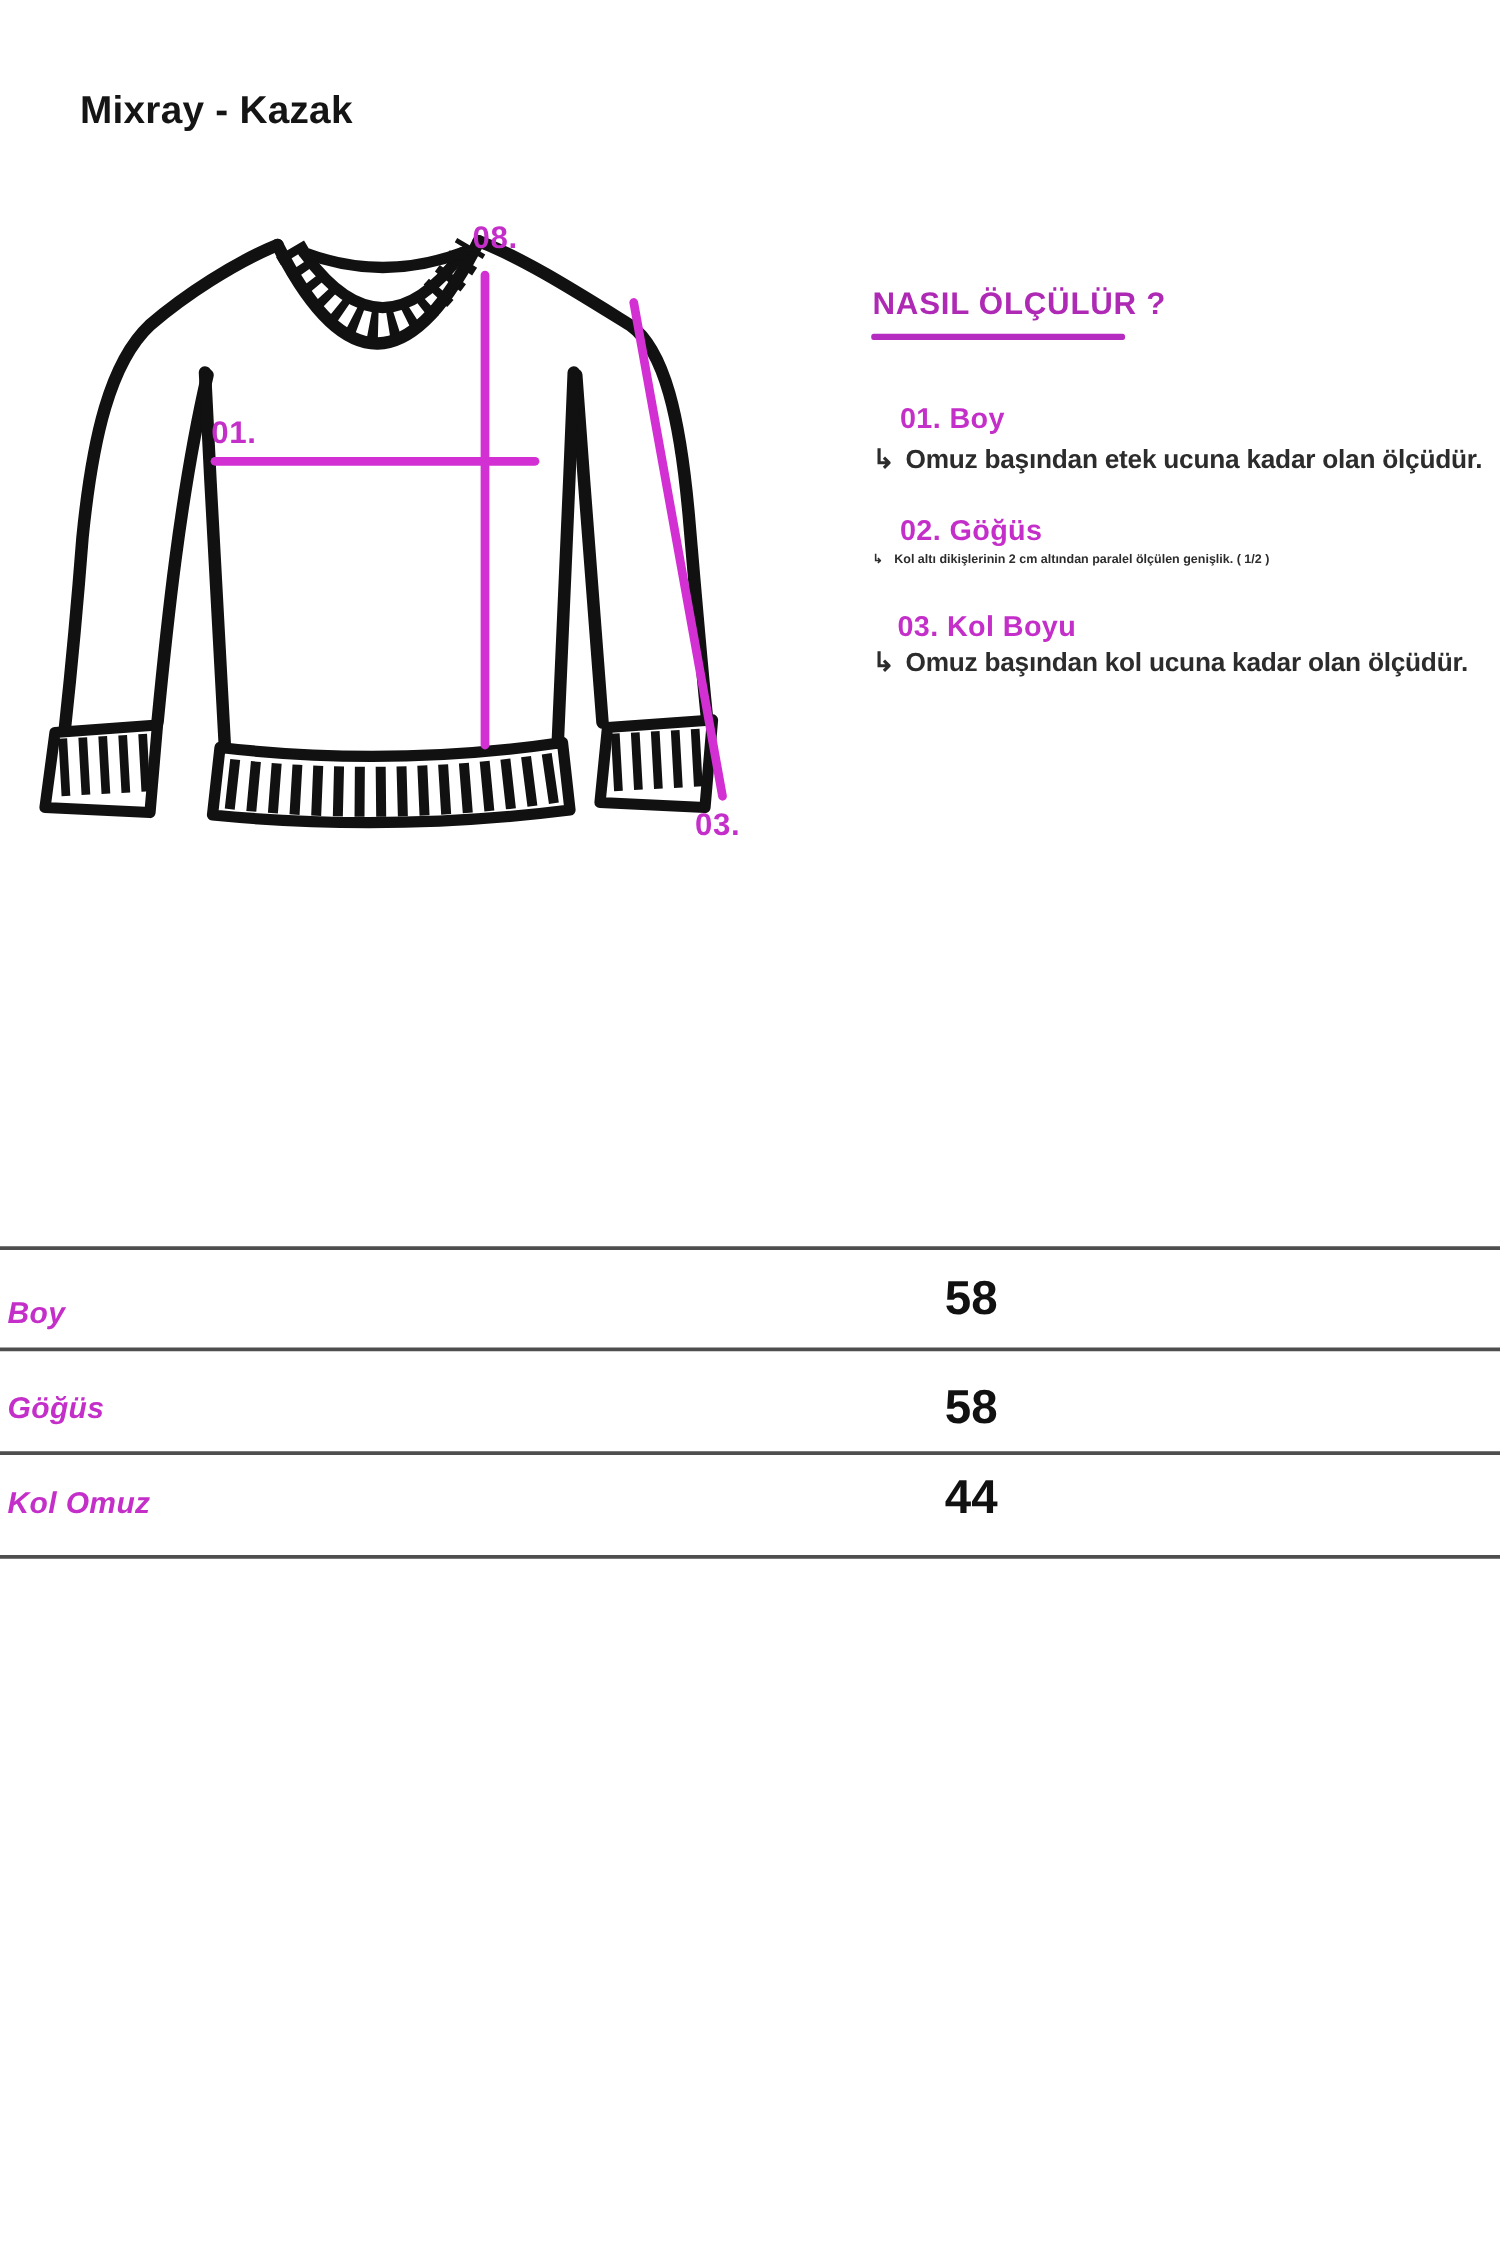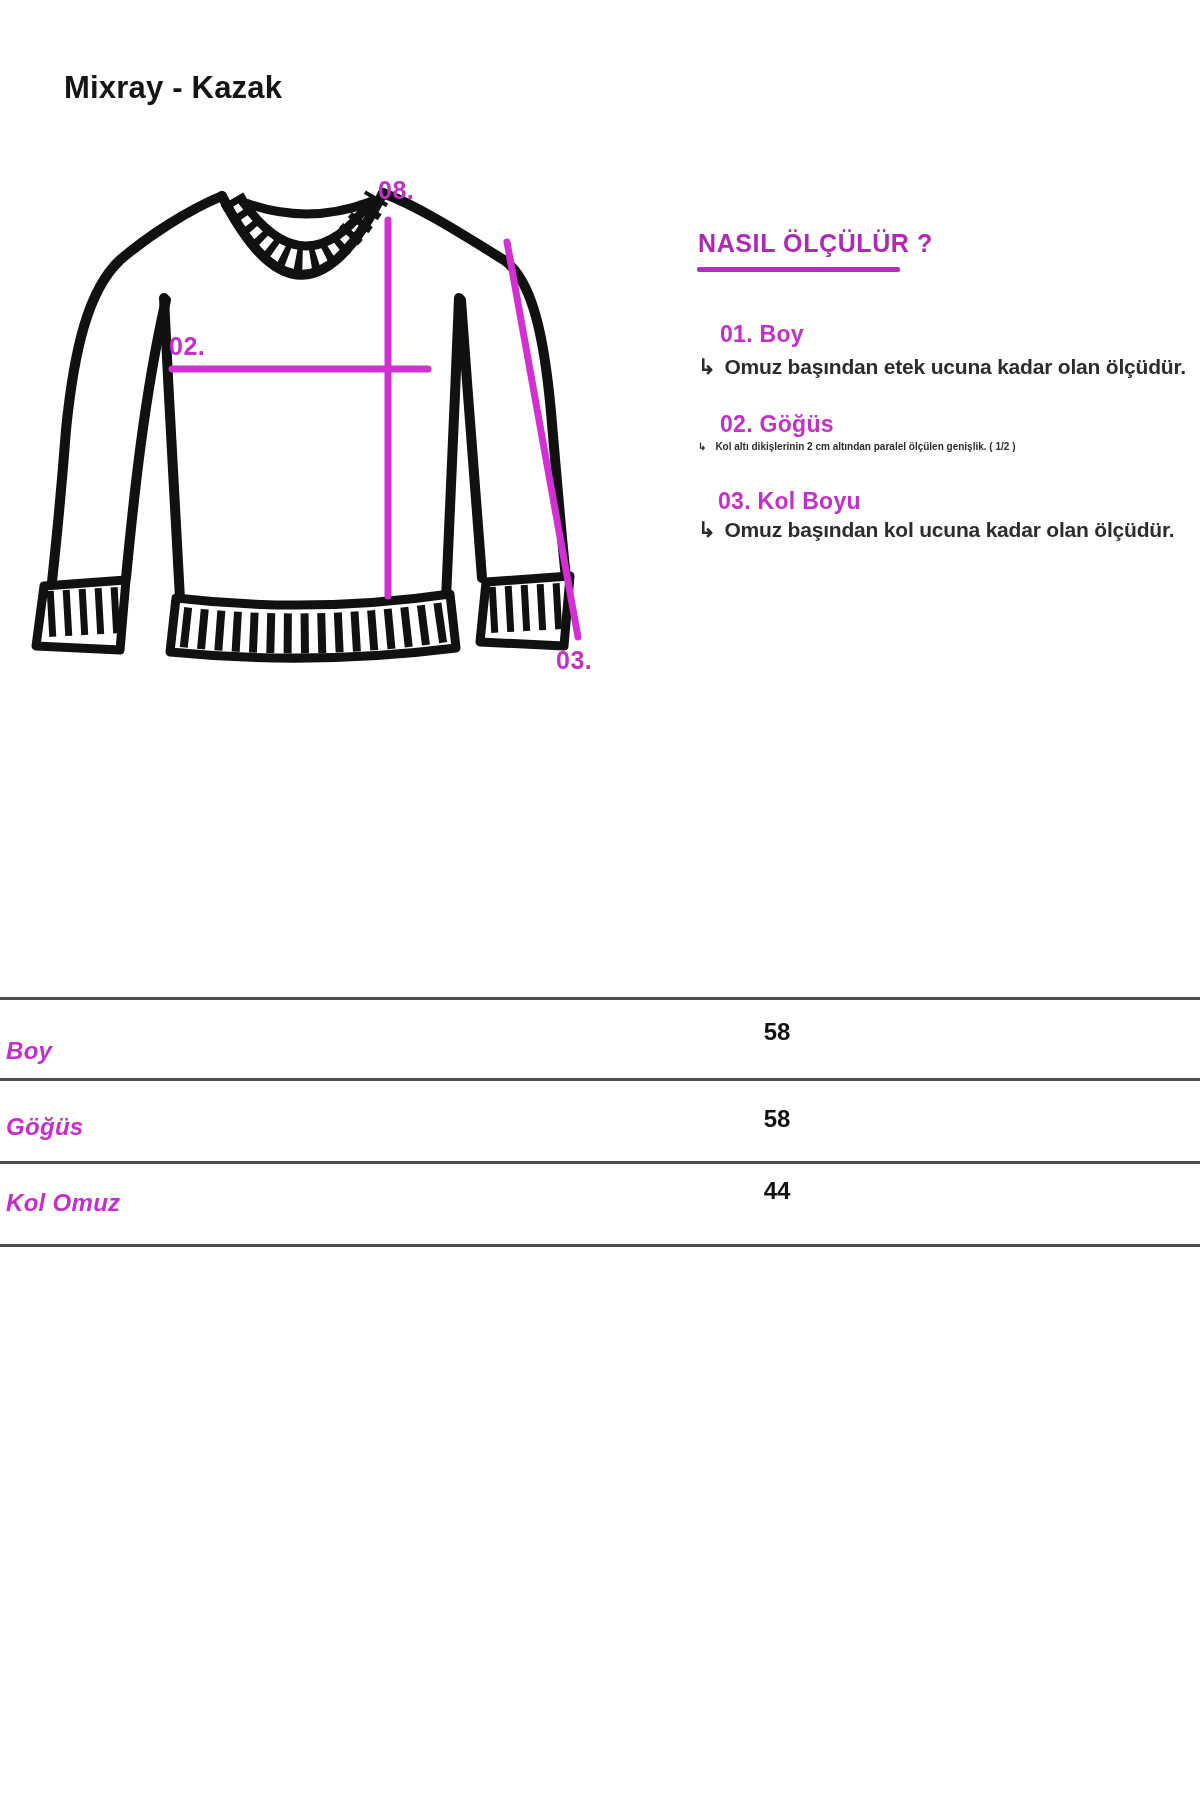--- a/index.html
+++ b/index.html
@@ -51,21 +51,21 @@
     font-size:26px;font-weight:700;color:#111;letter-spacing:.3px;
   }
   .table-divider{left:0;width:1200px;height:2.5px;background:#4e4e4e;}
   .ln1{top:997px;}.ln2{top:1078px;}.ln3{top:1161px;}.ln4{top:1244px;}
   .row-label{
     left:6px;font-size:24px;font-weight:700;color:#c42fc9;letter-spacing:.3px;font-style:italic;
   }
   .rl1{top:1037px;}.rl2{top:1113px;}.rl3{top:1189px;}
   .row-value{
     left:677px;width:200px;text-align:center;
-    font-size:24px;font-weight:700;color:#111;
+    font-size:38px;font-weight:700;color:#111;
   }
   .rv1{top:1018px;}.rv2{top:1105px;}.rv3{top:1177px;}
   
   .logo{
     left:480px;top:1698px;
     font-family:"Liberation Serif", serif;
     font-size:47px;letter-spacing:3px;white-space:nowrap;
   }
   .logo .mag{color:#a838bd;}
   .logo .dark{color:#1a1a1a;}
@@ -106,21 +106,21 @@
     <path d="M 146,448 Q 283,464 420,444 L 426,498 Q 283,516 140,502 Z" fill="#fff" stroke="none"></path>
     <path d="M 152,477 Q 283,492 416,472" fill="none" stroke="#111" stroke-width="40" stroke-dasharray="8 9"></path>
     <path d="M 146,448 Q 283,464 420,444 L 426,498 Q 283,516 140,502 Z" fill="none" stroke="#111" stroke-width="9" stroke-linejoin="round"></path>
 
     <path d="M 358,70 L 358,446" fill="none" stroke="#d330d4" stroke-width="7" stroke-linecap="round"></path>
     <path d="M 142,219 L 398,219" fill="none" stroke="#d330d4" stroke-width="7" stroke-linecap="round"></path>
     <path d="M 477,92 L 548,487" fill="none" stroke="#d330d4" stroke-width="7" stroke-linecap="round"></path>
   </svg>
 
   <div class="abs meas-label lbl-01">08.</div>
-  <div class="abs meas-label lbl-02">02.</div>
+  <div class="abs meas-label lbl-02">01.</div>
   <div class="abs meas-label lbl-03">03.</div>
 
   <div class="abs howto-heading">NASIL ÖLÇÜLÜR ?</div>
   <div class="abs howto-underline"></div>
 
   <div class="abs item-title t1">01. Boy</div>
   <div class="abs item-desc d1"><span class="arrow">↳</span><span>Omuz başından etek ucuna kadar olan ölçüdür.</span></div>
 
   <div class="abs item-title t2">02. Göğüs</div>
   <div class="abs item-desc d2"><span class="arrow">↳</span><span>Kol altı dikişlerinin 2 cm altından paralel ölçülen genişlik. ( 1/2 )</span></div>

